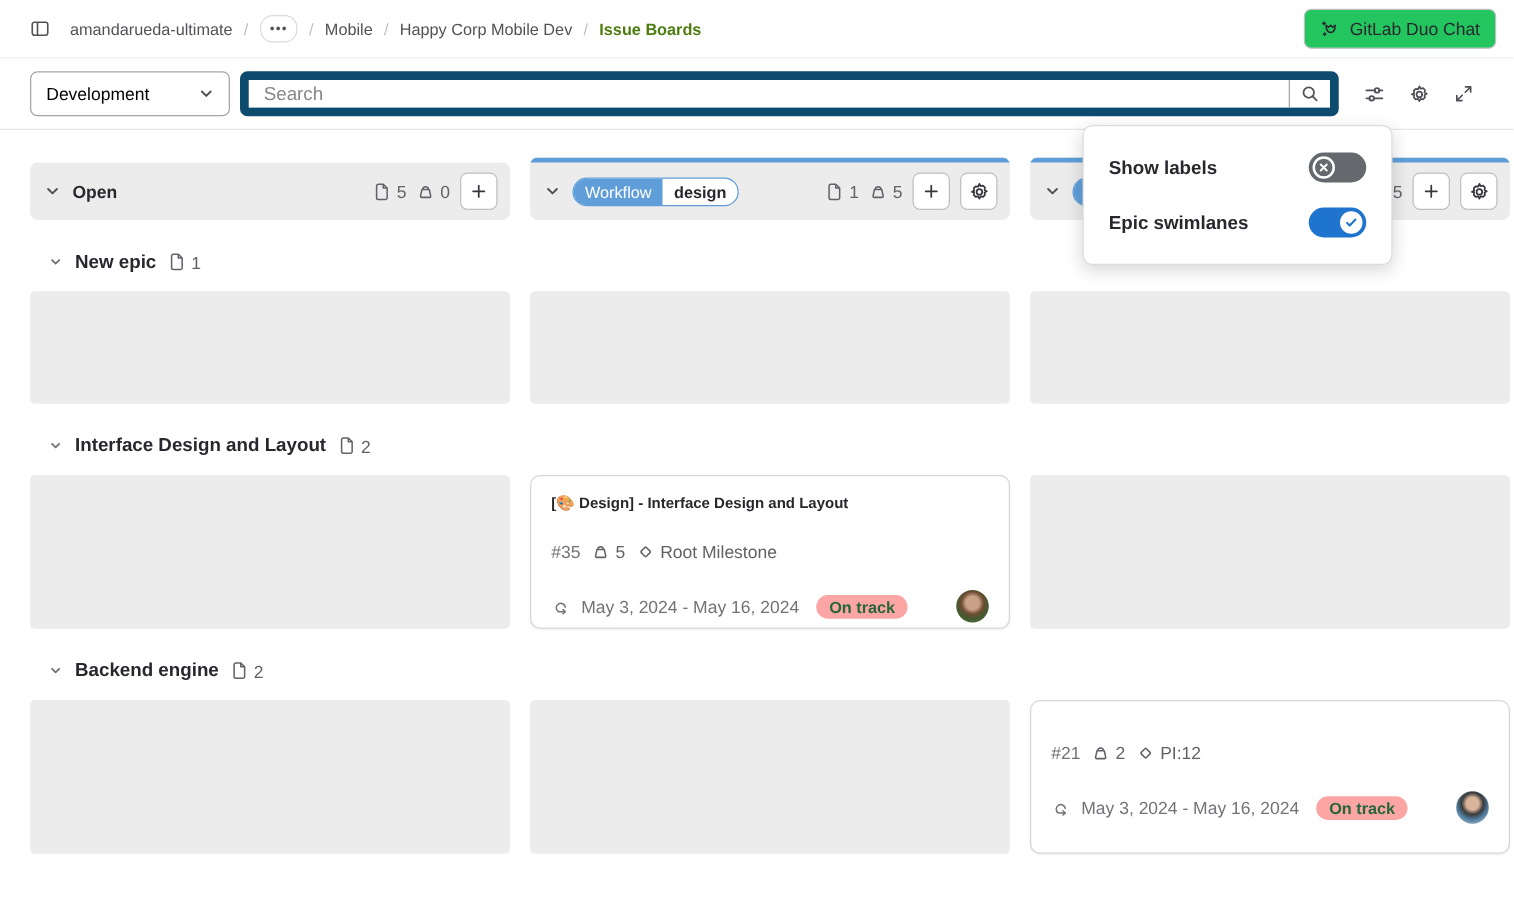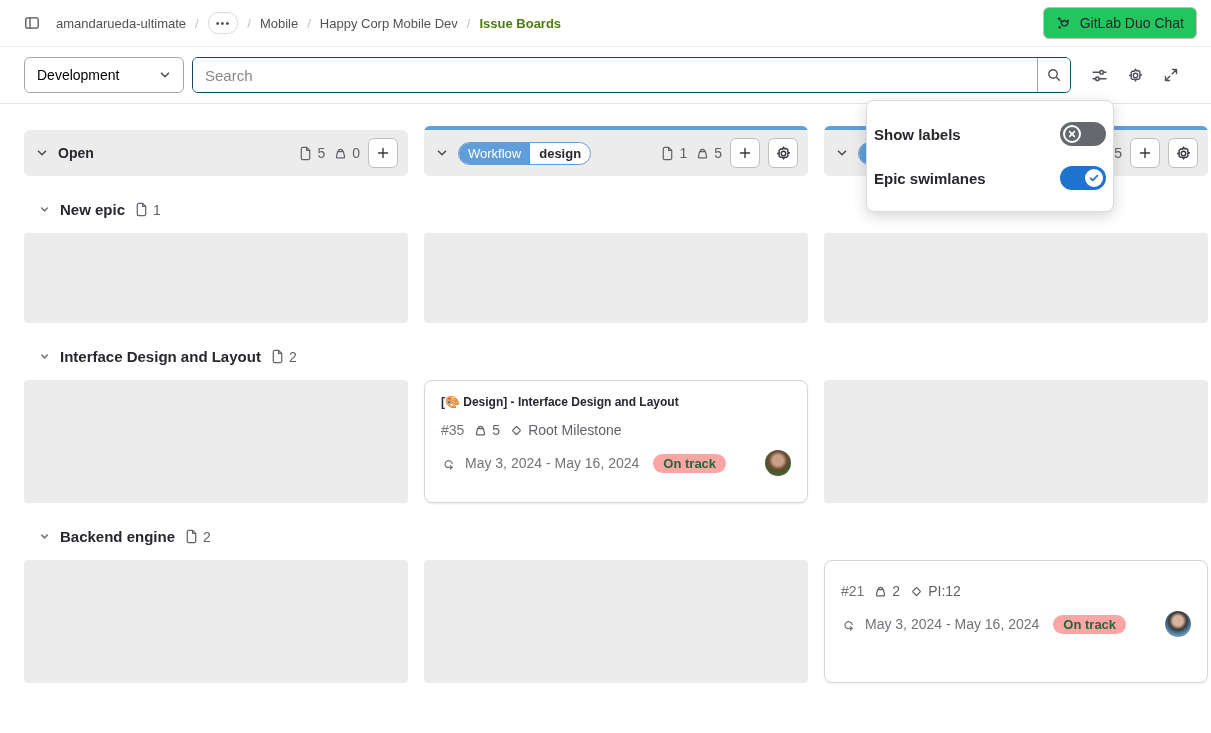--- a/index.html
+++ b/index.html
@@ -22,21 +22,21 @@
   .duo-btn { margin-left:auto; display:inline-flex; align-items:center; gap:7px;
     height:32px; padding:0 12px; background:#22c55e; border:1px solid #bfbfc3;
     border-radius:6px; font-size:14px; color:#28272d; cursor:pointer; }
 
   
   .filter-bar { height:57px; display:flex; align-items:center; gap:8px;
     padding:0 24px; border-bottom:1px solid #e6e6e9; background:#fff; }
   .board-select { width:160px; height:36px; display:flex; align-items:center;
     justify-content:space-between; padding:0 10px 0 12px; border:1px solid #a5a4aa;
     border-radius:6px; background:#fff; font-size:14px; color:#000000; cursor:pointer; }
-  .search-group { flex:1; height:36px; display:flex; border:1px solid #0c4a6e;
+  .search-group { flex:1; height:36px; display:flex; border:7px solid #0c4a6e;
     border-radius:6px; overflow:hidden; background:#fff; }
   .search-input { flex:1; border:none; outline:none; padding:0 12px; font-size:15px;
     color:#28272d; font-family:inherit; }
   .search-input::placeholder { color:#87868b; }
   .search-btn { width:33px; border:none; border-left:1px solid #a5a4aa; background:#fff;
     display:flex; align-items:center; justify-content:center; color:#535158; cursor:pointer; }
   .bar-icons { display:flex; align-items:center; gap:4px; margin-left:4px; }
 
   
   .board { position:relative; padding:22px 0 0 24px; }
@@ -67,33 +67,33 @@
   .cell { background:#ececec; border-radius:4px; }
   .h90 .cell { height:90px; }
   .h123 .cell { height:123px; }
 
   
   .cell.has-card { background:transparent; }
   .card { height:100%; background:#fff; border:1px solid #d7d7db; border-radius:8px;
     padding:10px 16px; box-shadow:0 1px 2px rgba(31,30,36,.08);
     display:flex; flex-direction:column; cursor:pointer; }
   .card-title { font-weight:700; font-size:12px; line-height:1.28; color:#28272d; margin-top:4px; }
-  .card-meta { display:flex; align-items:center; gap:9px; color:#737278; font-size:14px; margin-top:12px; }
+  .card-meta { display:flex; align-items:center; gap:9px; color:#737278; font-size:14px; margin-top:23px; }
   .badge-ok { background:#fca5a5; color:#24663b; font-weight:700; font-size:13px;
     border-radius:10px; padding:2px 10px; margin-left:5px; }
   .avatar { width:26px; height:26px; border-radius:50%; margin-left:auto; flex:none; }
   .avatar-1 { background:radial-gradient(circle at 50% 40%, #c9a186 26%, #6d4c33 44%, #43592f 62%, #5d7a43 100%); }
   .avatar-2 { background:radial-gradient(circle at 50% 38%, #d9b49a 24%, #3a3a3a 42%, #4f7fa0 62%, #c9cdd2 100%); }
 
   
   .popover { position:absolute; left:866px; top:-4px; width:248px; background:#fff;
     border:1px solid #dcdcde; border-radius:8px; padding:11px 0;
     box-shadow:0 4px 14px rgba(31,30,36,.18); z-index:20; }
   .pop-row { display:flex; align-items:center; justify-content:space-between;
-    padding:10px 7px; font-size:15px; font-weight:700; color:#28272d; }
+    padding:10px 20px; font-size:15px; font-weight:700; color:#28272d; }
   .toggle { position:relative; width:46px; height:24px; border-radius:12px; cursor:pointer; flex:none; }
   .toggle.off { background:#65696e; }
   .toggle.on  { background:#1f74cd; }
   .knob { position:absolute; top:3px; width:18px; height:18px; border-radius:50%;
     display:flex; align-items:center; justify-content:center; }
   .toggle.off .knob { left:3px; background:#65696e; border:2px solid #fff; }
   .toggle.on  .knob { right:3px; background:#fff; }
 
   svg.i { display:block; }
 </style>

